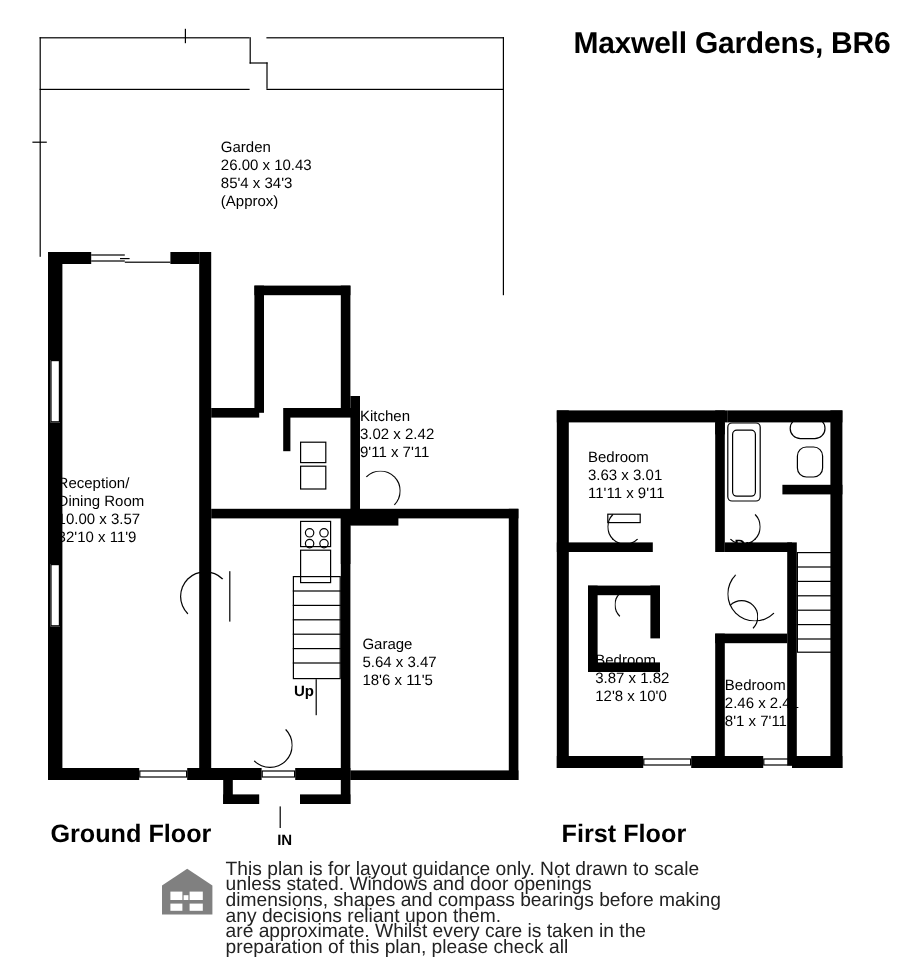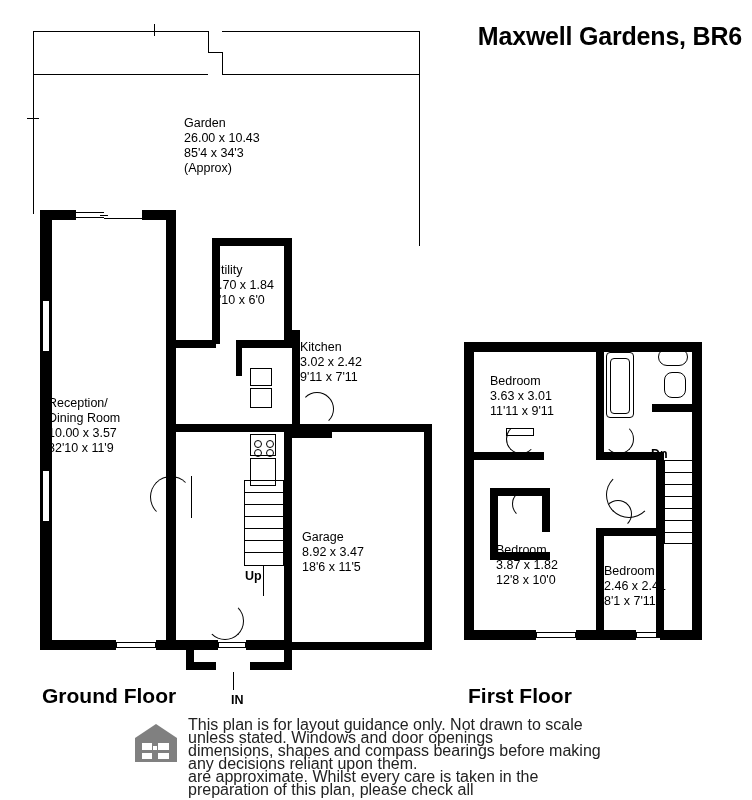--- a/index.html
+++ b/index.html
@@ -118,21 +118,21 @@
     top: 722px;
     width: 46px;
     height: 42px;
   }
   .up-label, .dn-label, .in-label {
     position: absolute;
     font-size: 12.5px;
     font-weight: bold;
   }
   #up-label { left: 245px; top: 569px; }
-  #dn-label { left: 651px; top: 447px; }
+  #dn-label { left: 612px; top: 447px; }
   #in-label { left: 231px; top: 693px; }
 
   .arrow-line { position: absolute; background: #000; }
 </style>
 </head>
 <body>
 
 <div class="root">
 
   <div class="header">
@@ -183,25 +183,20 @@
   <div class="wall" style="left:166px; top:350px; width:10px; height:80px;"></div>
   <div class="wall" style="left:166px; top:430px; width:10px; height:90px;"></div>
   <div class="wall" style="left:166px; top:520px; width:10px; height:130px;"></div>
 
   <div class="wall" style="left:212px; top:238px; width:80px; height:8px;"></div>
   <div class="wall" style="left:212px; top:238px; width:8px; height:106px;"></div>
   <div class="wall" style="left:284px; top:238px; width:8px; height:106px;"></div>
   <div class="outline" style="left:232px; top:240px; width:40px; height:5px;"></div>
   <div class="thin" style="left:176px; top:340px; width:40px; height:8px; background:#000;"></div>
 
-  <div class="room-text" style="left:212px; top:263px; width:82px;">
-    <div>Utility</div>
-    <div>2.70 x 1.84</div>
-    <div>8'10 x 6'0</div>
-  </div>
 
   <div class="wall" style="left:292px; top:330px; width:8px; height:100px;"></div>
   <div class="wall" style="left:240px; top:340px; width:60px; height:8px;"></div>
   <div class="wall" style="left:176px; top:424px; width:120px; height:8px;"></div>
   <div class="wall" style="left:236px; top:340px; width:6px; height:36px;"></div>
 
   <div class="room-text" style="left:300px; top:340px; width:84px;">
     <div>Kitchen</div>
     <div>3.02 x 2.42</div>
     <div>9'11 x 7'11</div>
@@ -252,21 +247,21 @@
   <div class="arrow-line" style="left:233px; top:672px; width:1px; height:18px;"></div>
 
   <div class="wall" style="left:292px; top:424px; width:140px; height:8px;"></div>
   <div class="wall" style="left:424px; top:424px; width:8px; height:226px;"></div>
   <div class="wall" style="left:292px; top:642px; width:140px; height:8px;"></div>
   <div class="outline" style="left:312px; top:644px; width:100px; height:5px;"></div>
   <div class="outline" style="left:336px; top:426px; width:70px; height:5px;"></div>
 
   <div class="room-text" style="left:302px; top:530px; width:120px;">
     <div>Garage</div>
-    <div>8.92 x 3.47</div>
+    <div>5.64 x 3.47</div>
     <div>18'6 x 11'5</div>
   </div>
 
   <div class="wall" style="left:464px; top:342px; width:10px; height:298px;"></div>
   <div class="wall" style="left:464px; top:342px; width:142px; height:10px;"></div>
   <div class="wall" style="left:606px; top:342px; width:96px; height:10px;"></div>
   <div class="wall" style="left:692px; top:342px; width:10px; height:298px;"></div>
   <div class="wall" style="left:464px; top:630px; width:72px; height:10px;"></div>
   <div class="wall" style="left:576px; top:630px; width:60px; height:10px;"></div>
   <div class="wall" style="left:660px; top:630px; width:42px; height:10px;"></div>

